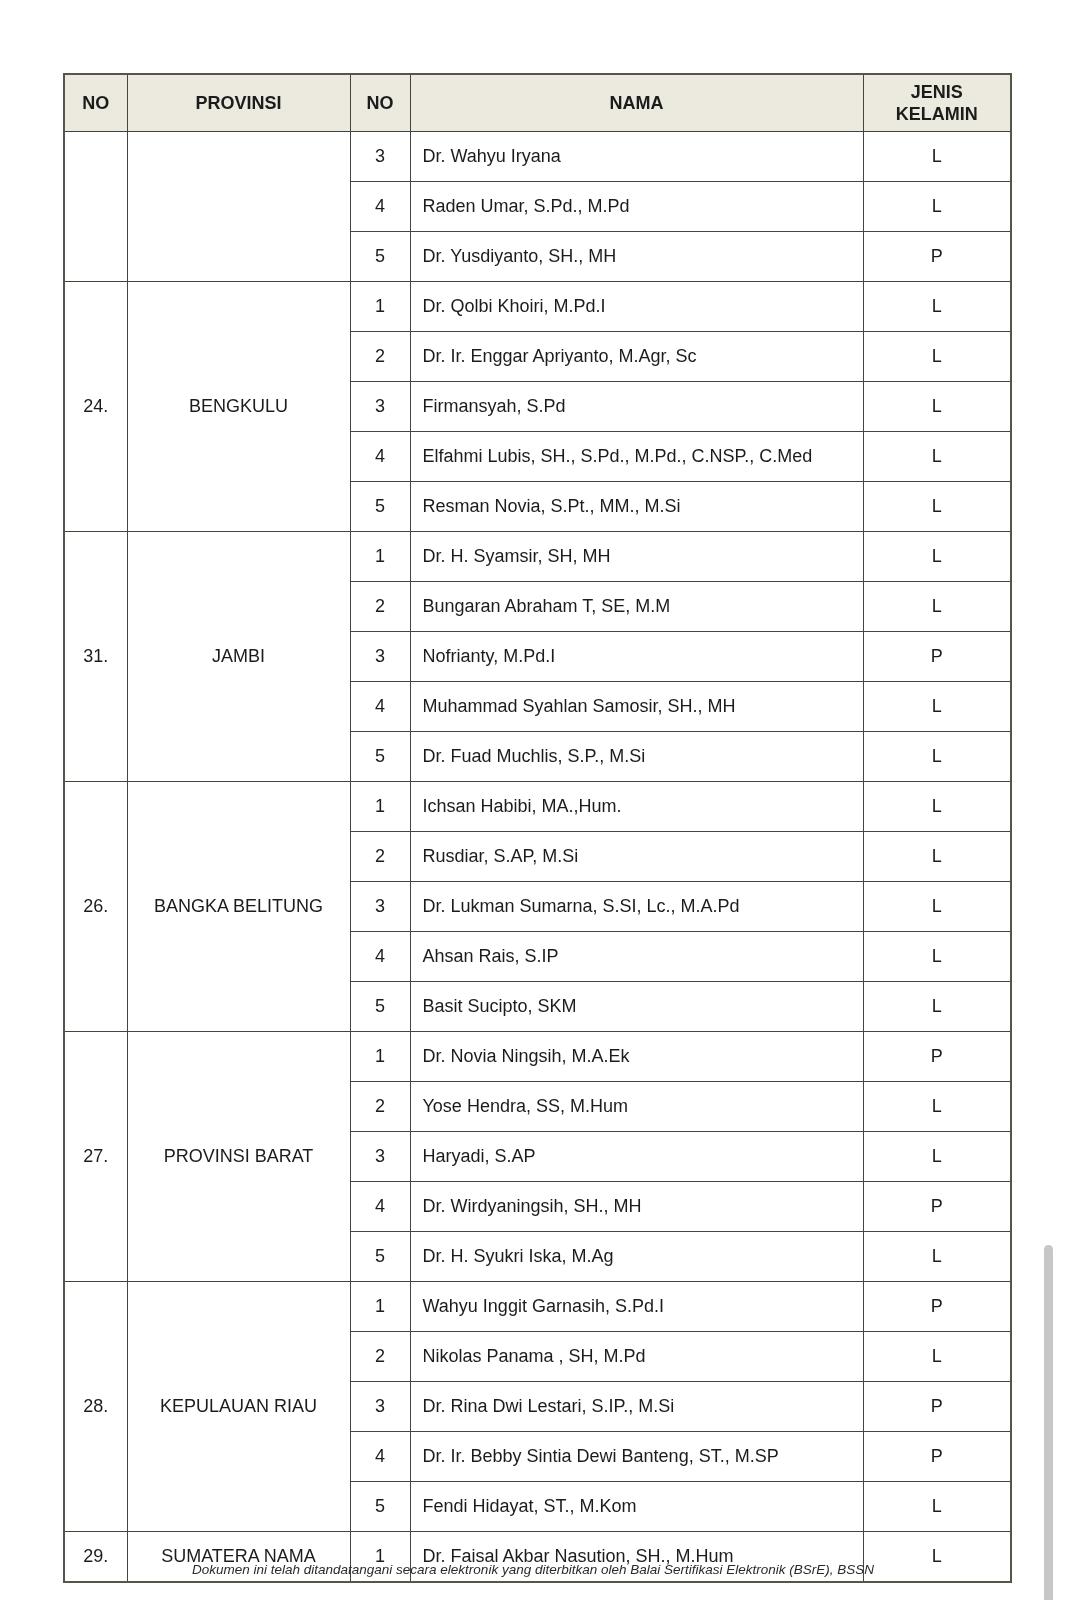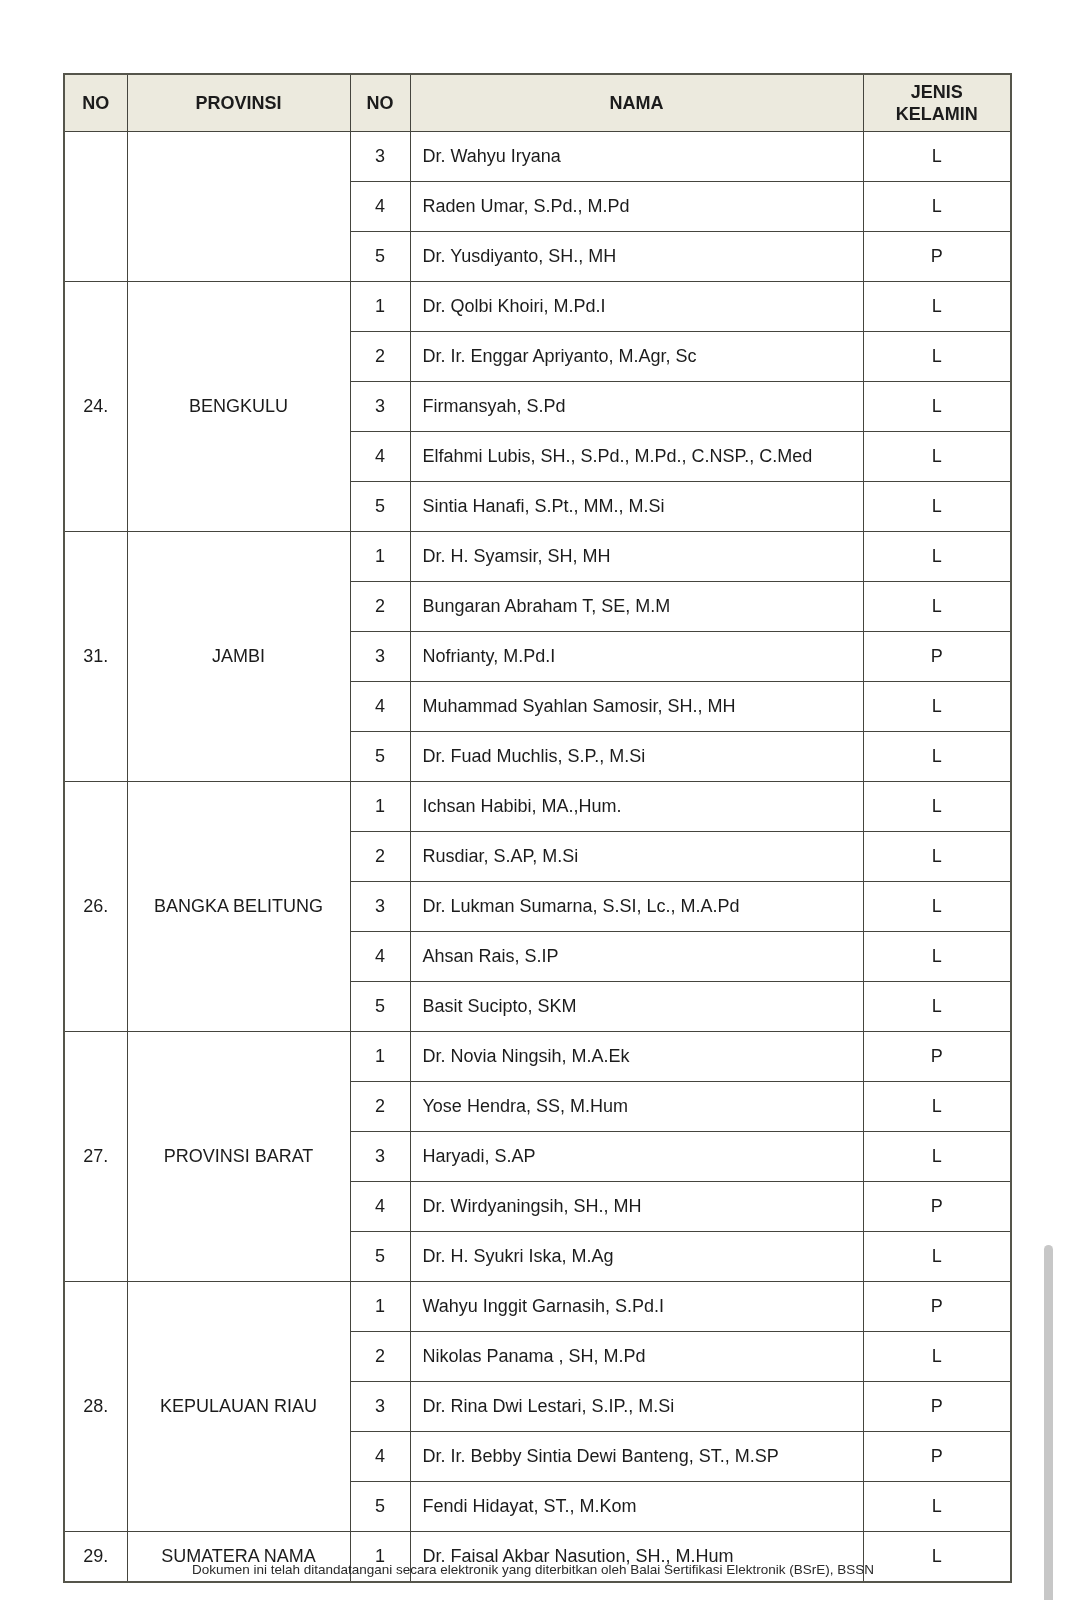--- a/index.html
+++ b/index.html
@@ -37,20 +37,21 @@
     line-height:1.25;
     padding:2px 8px;
   }
   .doc-table td{height:45px;}
   .c-no,.c-mno,.c-jk{text-align:center;}
   .c-prov{text-align:center;}
   .c-nama{text-align:left;padding-left:12px !important;line-height:1.35;}
   .footer-note{
     position:absolute;left:0;top:1562px;width:1066px;
     text-align:center;
+    font-style:italic;
     font-size:13.5px;
     color:#2a2a2a;
   }
   .scrollbar-thumb{
     position:absolute;
     right:13px;top:1245px;
     width:9px;height:380px;
     background:#c7c7c7;
     border-radius:6px;
   }
@@ -112,21 +113,21 @@
           <td class="c-nama">Firmansyah, S.Pd</td>
           <td class="c-jk">L</td>
         </tr>
         <tr>
           <td class="c-mno">4</td>
           <td class="c-nama">Elfahmi Lubis, SH., S.Pd., M.Pd., C.NSP., C.Med</td>
           <td class="c-jk">L</td>
         </tr>
         <tr>
           <td class="c-mno">5</td>
-          <td class="c-nama">Sintia Hanafi, S.Pt., MM., M.Si</td>
+          <td class="c-nama">Resman Novia, S.Pt., MM., M.Si</td>
           <td class="c-jk">L</td>
         </tr>
         <tr>
           <td class="c-no" rowspan="5">31.</td>
           <td class="c-prov" rowspan="5">JAMBI</td>
           <td class="c-mno">1</td>
           <td class="c-nama">Dr. H. Syamsir, SH, MH</td>
           <td class="c-jk">L</td>
         </tr>
         <tr>

